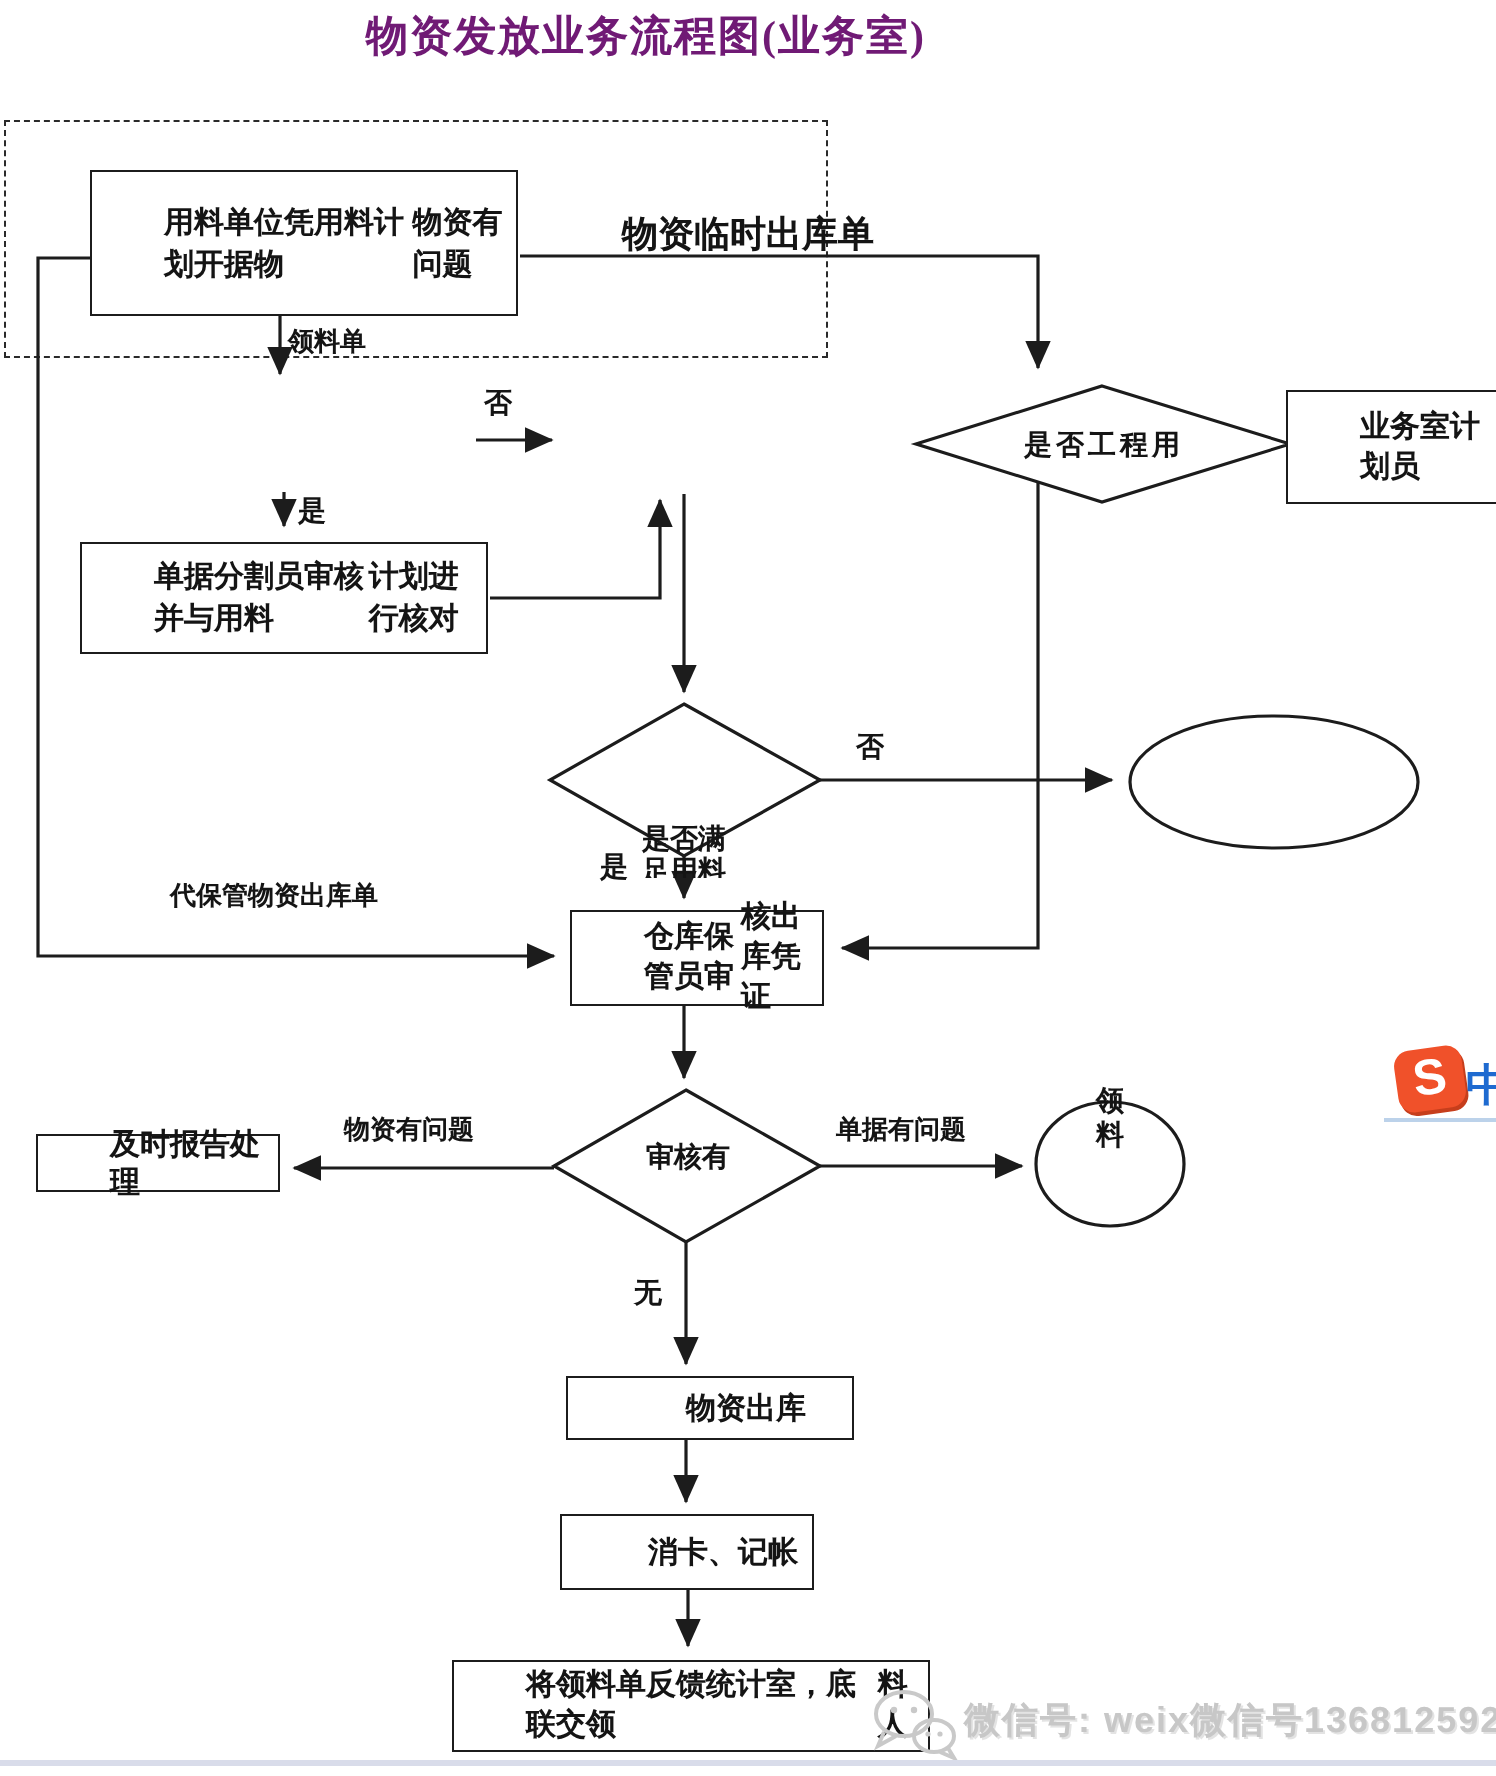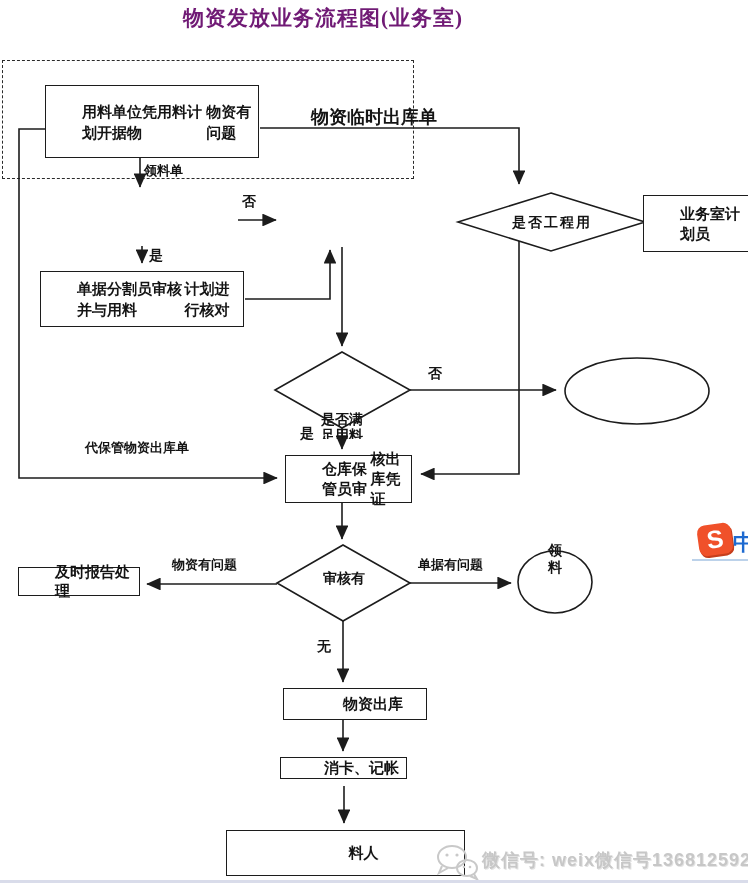--- a/index.html
+++ b/index.html
@@ -111,25 +111,26 @@
   </div>
 
   <div class="node" style="left:18px;top:567px;width:122px;height:29px;font-size:15px;font-family:Liberation Mono, monospace;">
     <span class="ln">及时报告处理</span>
   </div>
 
   <div class="node" style="left:283px;top:688px;width:144px;height:32px;font-size:15px;">
     <span class="ln">物资出库</span>
   </div>
 
-  <div class="node" style="left:280px;top:757px;width:127px;height:22px;font-size:15px;">
+  <div class="node" style="left:280px;top:757px;width:127px;height:38px;font-size:15px;">
     <span class="ln">消卡、记帐</span>
   </div>
 
   <div class="node" style="left:226px;top:830px;width:239px;height:46px;font-size:15px;line-height:20px;">
+    <span class="ln">将领料单反馈统计室，底联交领</span>
     <span class="ln">料人</span>
   </div>
 
   <div class="shape-label" style="left:504px;top:214px;width:96px;font-size:14px;letter-spacing:2px;">是否工程用</div>
 
   <div class="shape-label clip" style="left:318px;top:372px;width:48px;height:28px;font-size:14px;line-height:16px;margin-top:39px;">
     <span class="ln">是否满</span>
     <span class="ln">足用料</span>
   </div>
 

